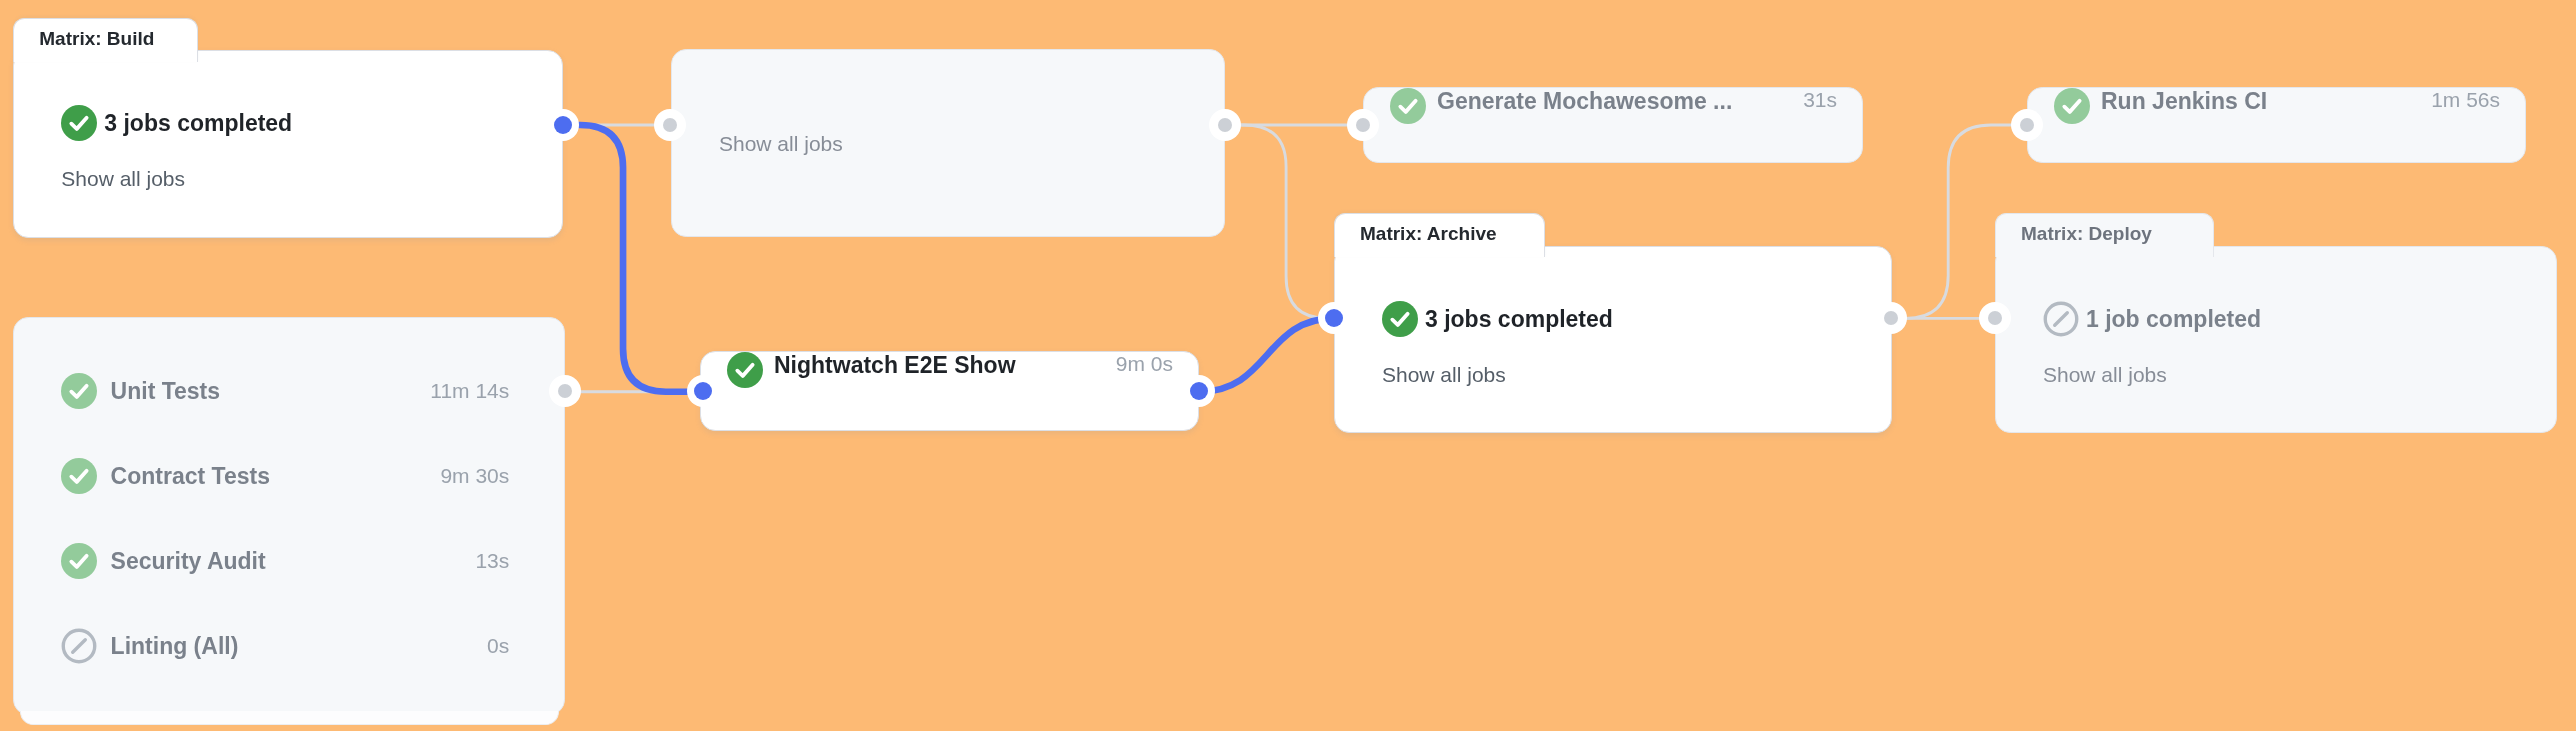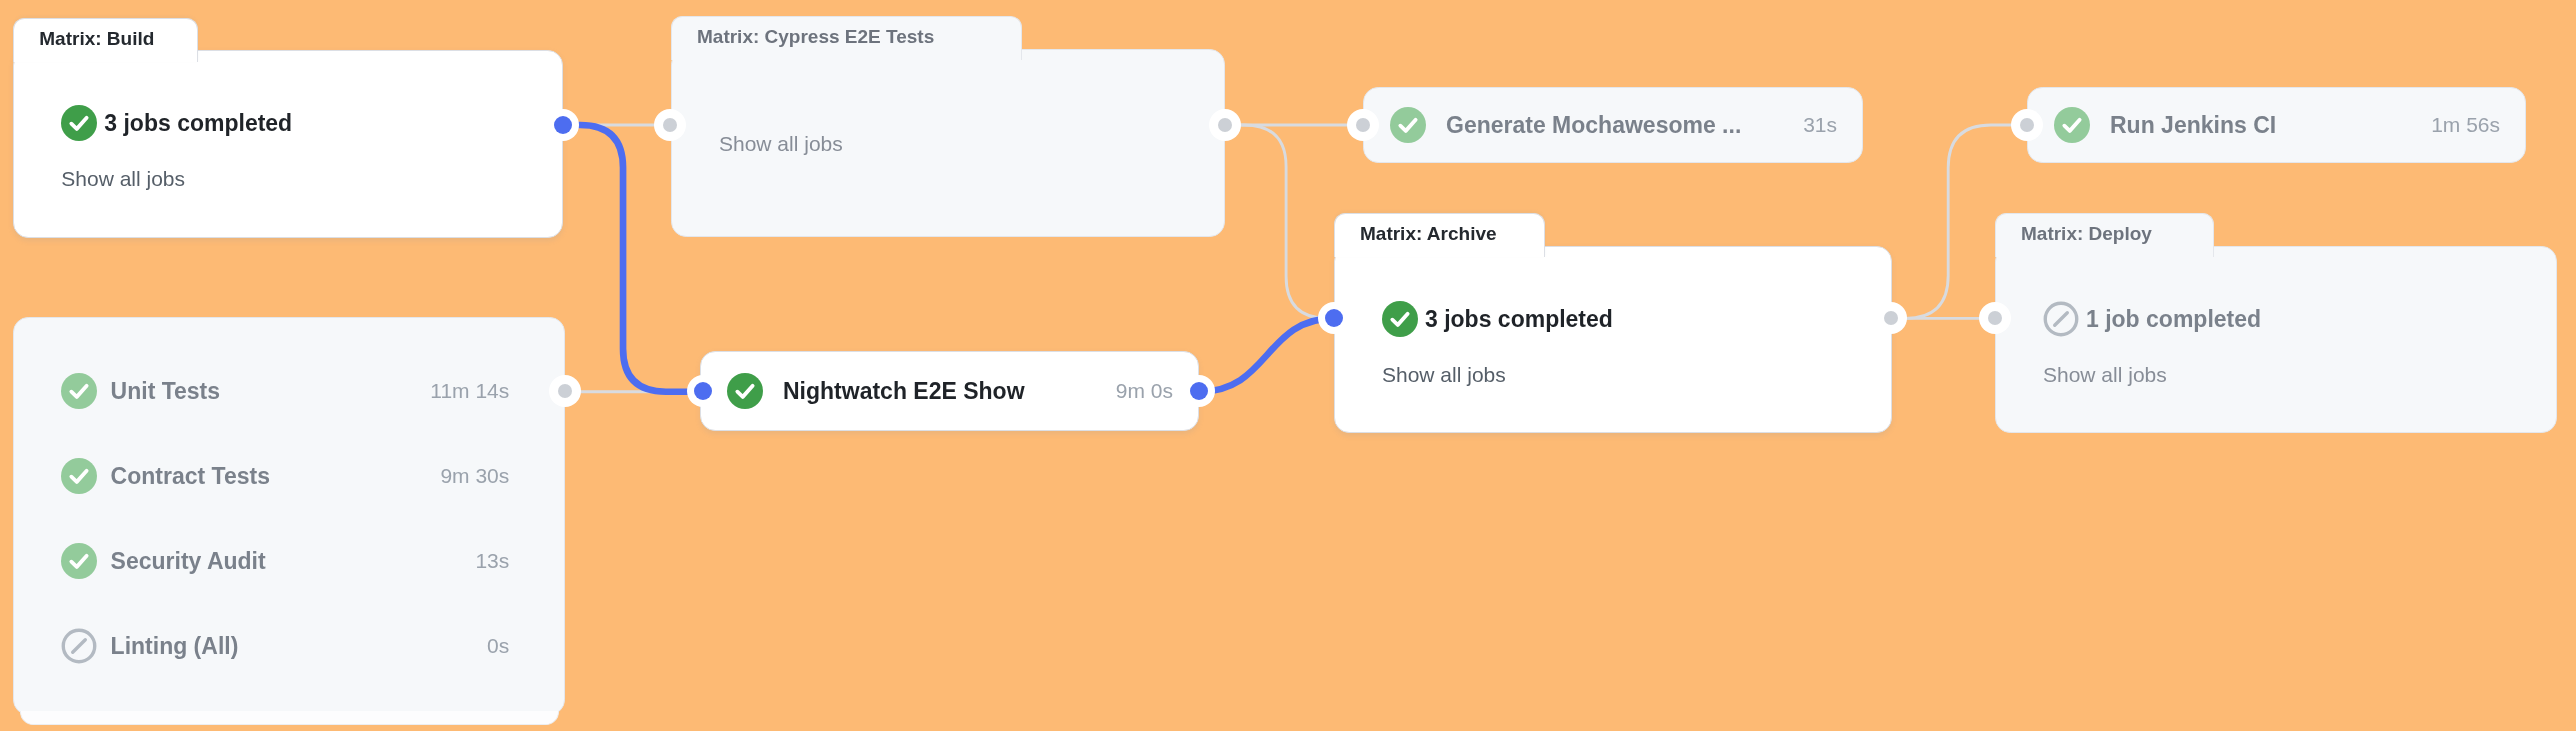--- a/index.html
+++ b/index.html
@@ -53,21 +53,21 @@
   .card.dim .title{font-weight:600;color:#7a818b;}
   .show-all{
     margin-top:25px;
     font-size:21px;line-height:25px;
     cursor:pointer;white-space:nowrap;
   }
   .card.active .show-all{color:#555e68;}
   .card.dim .show-all{color:#878d97;}
   
   .job-row{
-    display:flex;align-items:center;gap:20px;
+    display:flex;align-items:flex-start;gap:11px;
     height:100%;
     padding:0 25px 0 26px;
   }
   .job-name{font-size:23px;white-space:nowrap;}
   .card.active .job-name{font-weight:700;color:#1f2328;}
   .card.dim .job-name{font-weight:600;color:#7a818b;}
   .duration{margin-left:auto;font-size:21px;color:#9aa2ac;font-weight:400;white-space:nowrap;padding-left:19px;}
   
   .grp-body{padding:55px 55px 0 47px;}
   .grp-row{display:flex;align-items:center;gap:13.3px;height:36px;margin-bottom:49px;}
@@ -116,23 +116,20 @@
         <svg class="st-icon ic-success" viewBox="0 0 16 16">
           <circle cx="8" cy="8" r="8" fill="currentColor"></circle>
           <path d="M4.6 8.3 L7 10.6 L11.4 5.7" stroke="#fff" stroke-width="1.7" fill="none" stroke-linecap="round" stroke-linejoin="round"></path>
         </svg>
         <span class="title">3 jobs completed</span>
       </div>
       <div class="show-all">Show all jobs</div>
     </div>
   </div>
 
-  <div class="tab dim" style="left:671px;top:16px;width:351px;">
-    <span>Matrix: Cypress E2E Tests</span>
-  </div>
   <div class="card dim" style="left:671px;top:49px;width:554px;height:188px;">
     <div class="matrix-body" style="padding-top:56px;">
       <div class="show-all">Show all jobs</div>
     </div>
   </div>
 
   <div class="card dim" style="left:1363px;top:87px;width:500px;height:76px;">
     <div class="job-row">
       <svg class="st-icon ic-success-muted" viewBox="0 0 16 16">
         <circle cx="8" cy="8" r="8" fill="currentColor"></circle>

